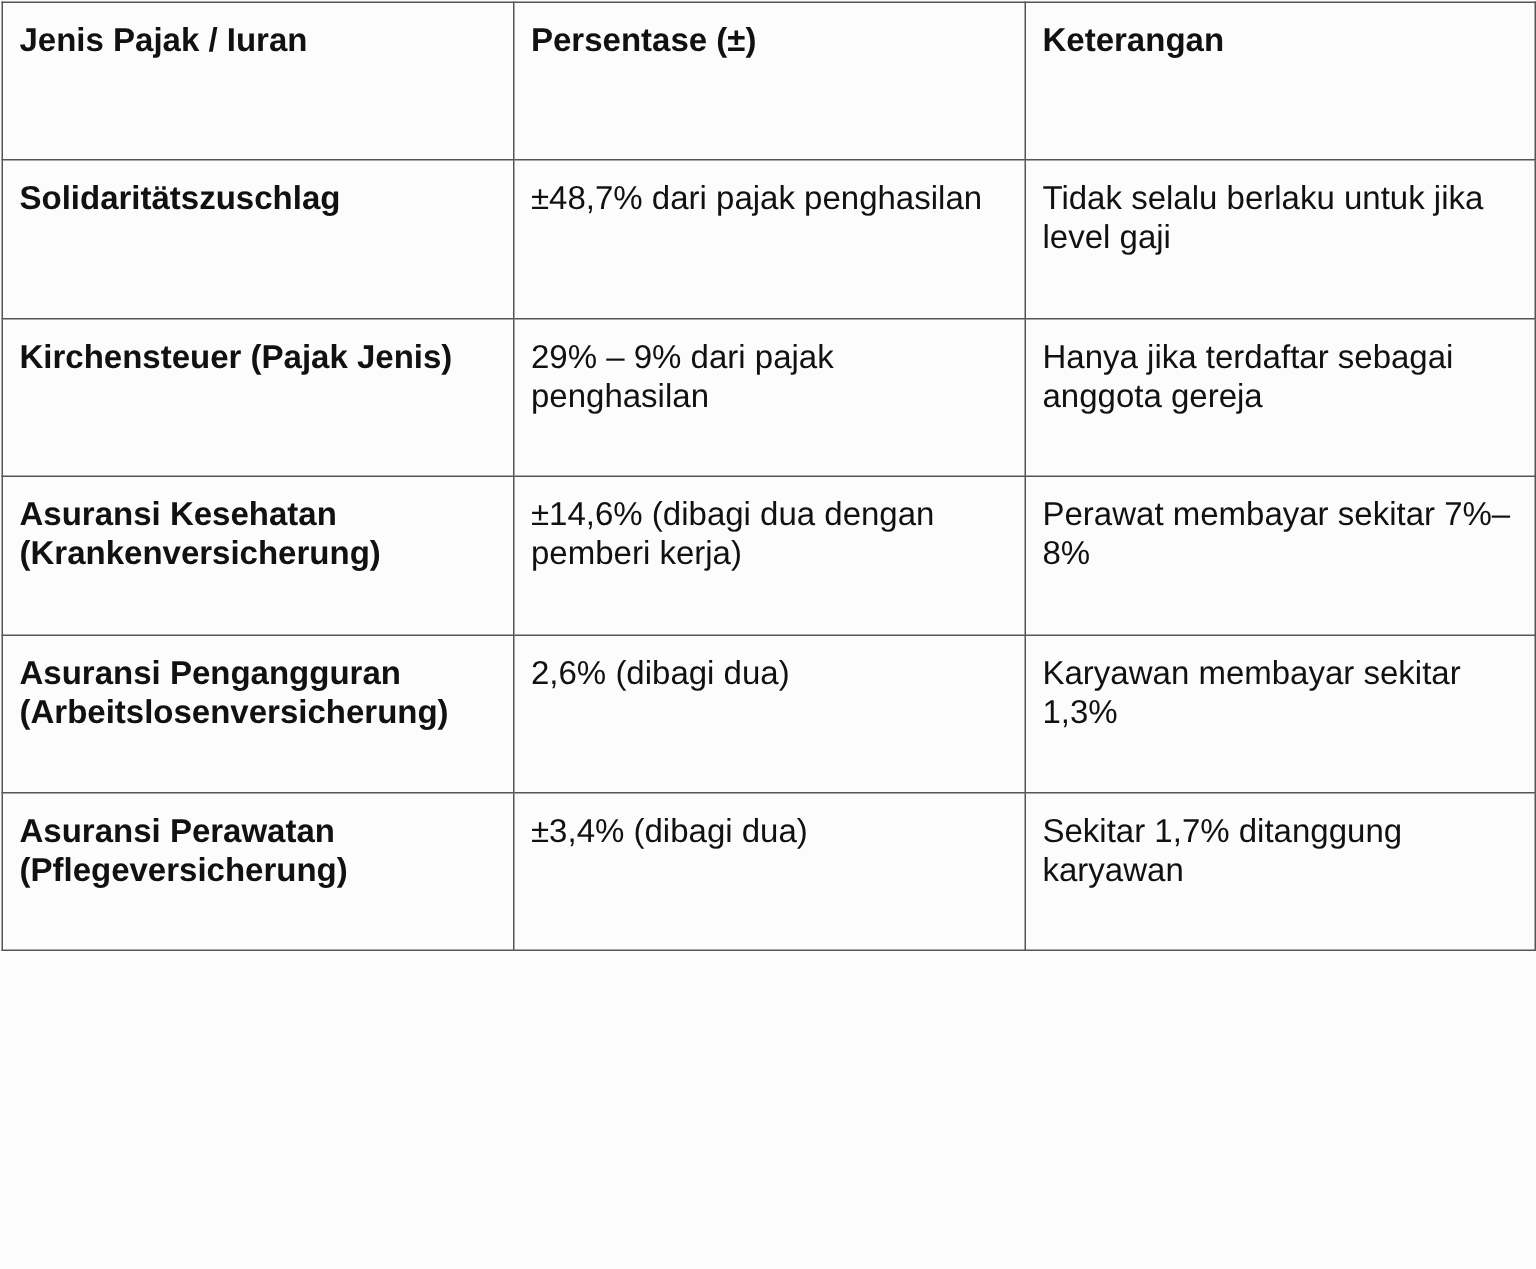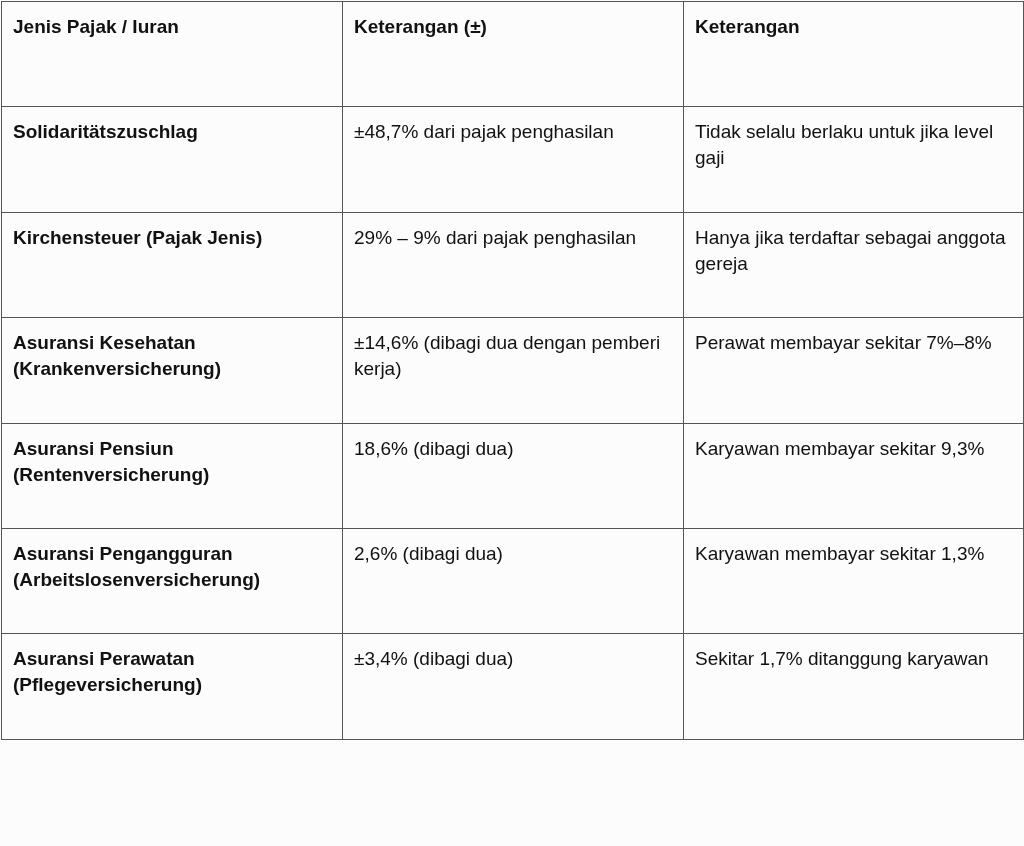--- a/index.html
+++ b/index.html
@@ -3,60 +3,55 @@
 <meta charset="utf-8">
 <style>
   html, body { margin: 0; padding: 0; background: #fcfcfc; }
   body { width: 1024px; height: 846px; overflow: hidden; position: relative;
          font-family: "Liberation Sans", sans-serif; color: #111; }
   table { position: absolute; left: 1px; top: 1px; border-collapse: collapse;
           width: 1022px; table-layout: fixed; }
   col.c1 { width: 341px; } col.c2 { width: 341px; } col.c3 { width: 340px; }
   td, th { border: 1.5px solid #555; vertical-align: top; text-align: left;
            padding: 12px 12px 0 11px; height: 92px; box-sizing: border-box;
-           font-size: 19px; line-height: 26px; font-weight: normal; }
+           font-size: 22px; line-height: 26px; font-weight: normal; }
   tr { height: 105.4px; }
   th, td.b { font-weight: bold; }
 </style>
 </head>
 <body>
 
 <table>
   <colgroup>
       <col class="c1">
       <col class="c2">
       <col class="c3">
     </colgroup>
   <tbody>
       <tr>
     <th>Jenis Pajak / Iuran</th>
-    <th>Keterangan (±)</th>
+    <th>Persentase (±)</th>
     <th>Keterangan</th>
   </tr>
   <tr>
     <td class="b">Solidaritätszuschlag</td>
     <td>±48,7% dari pajak penghasilan</td>
     <td>Tidak selalu berlaku untuk jika level gaji</td>
   </tr>
   <tr>
     <td class="b">Kirchensteuer (Pajak Jenis)</td>
     <td>29% – 9% dari pajak penghasilan</td>
     <td>Hanya jika terdaftar sebagai anggota gereja</td>
   </tr>
   <tr>
     <td class="b">Asuransi Kesehatan (Krankenversicherung)</td>
     <td>±14,6% (dibagi dua dengan pemberi kerja)</td>
     <td>Perawat membayar sekitar 7%–8%</td>
   </tr>
   <tr>
-    <td class="b">Asuransi Pensiun (Rentenversicherung)</td>
-    <td>18,6% (dibagi dua)</td>
-    <td>Karyawan membayar sekitar 9,3%</td>
-  </tr>
-  <tr>
     <td class="b">Asuransi Pengangguran (Arbeitslosenversicherung)</td>
     <td>2,6% (dibagi dua)</td>
     <td>Karyawan membayar sekitar 1,3%</td>
   </tr>
   <tr>
     <td class="b">Asuransi Perawatan (Pflegeversicherung)</td>
     <td>±3,4% (dibagi dua)</td>
     <td>Sekitar 1,7% ditanggung karyawan</td>
   </tr>
 </tbody>

